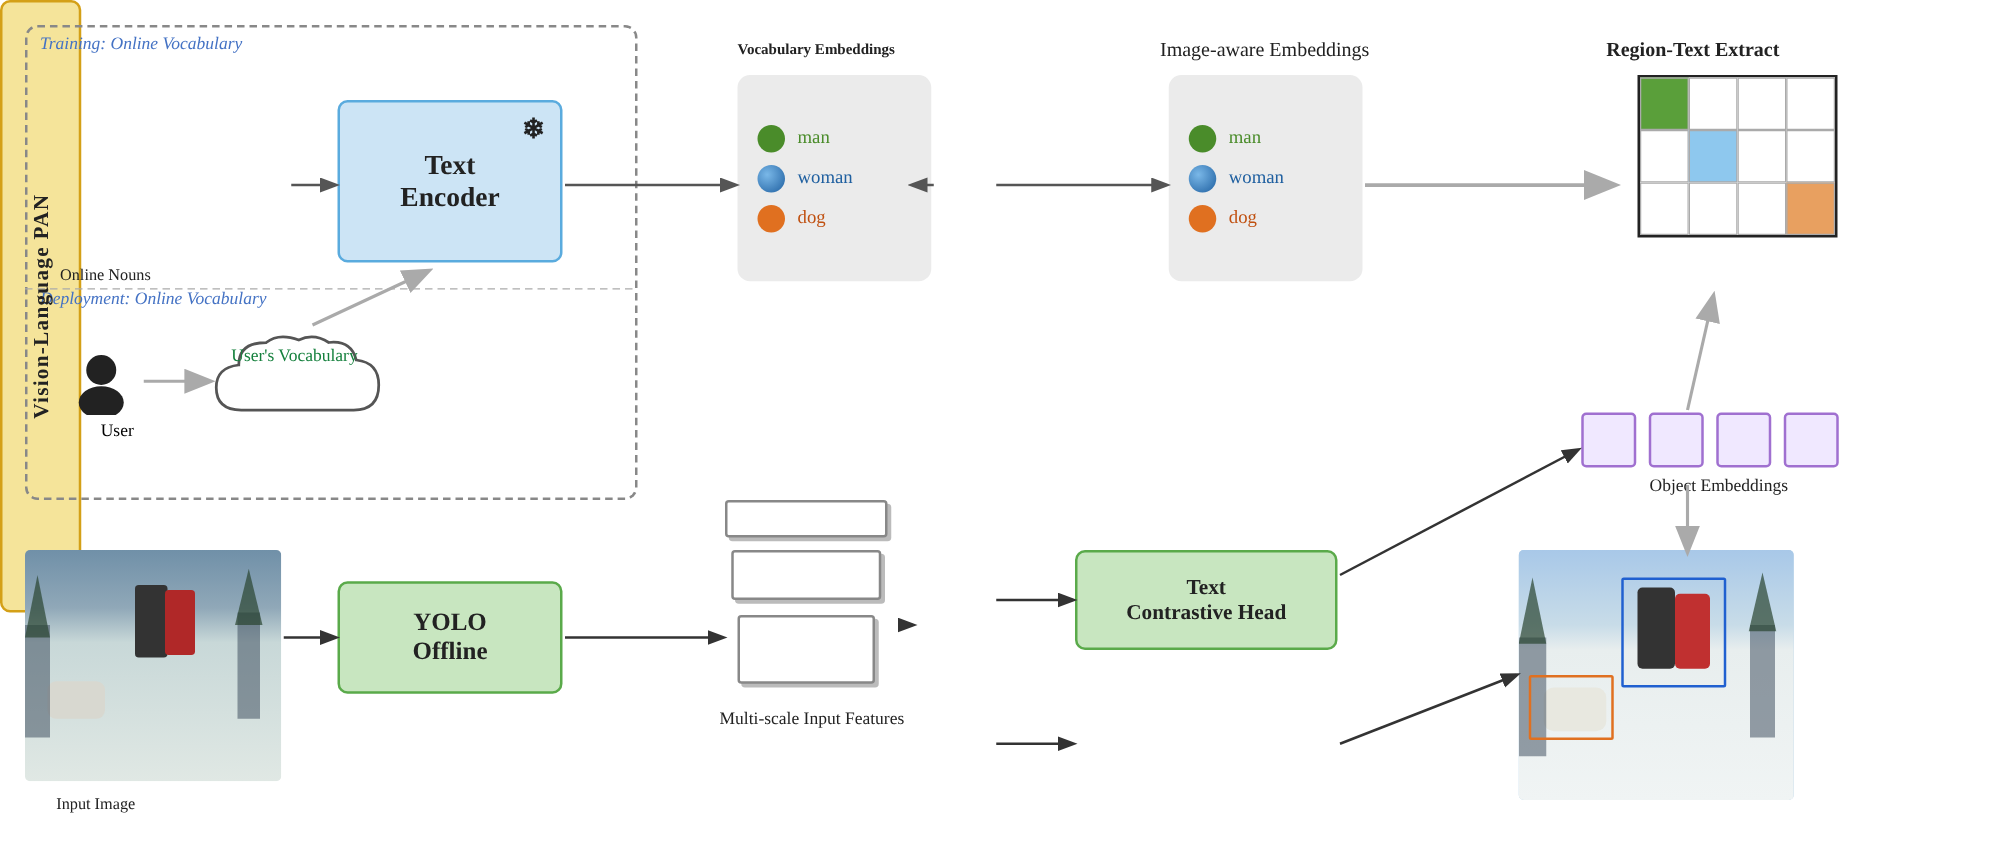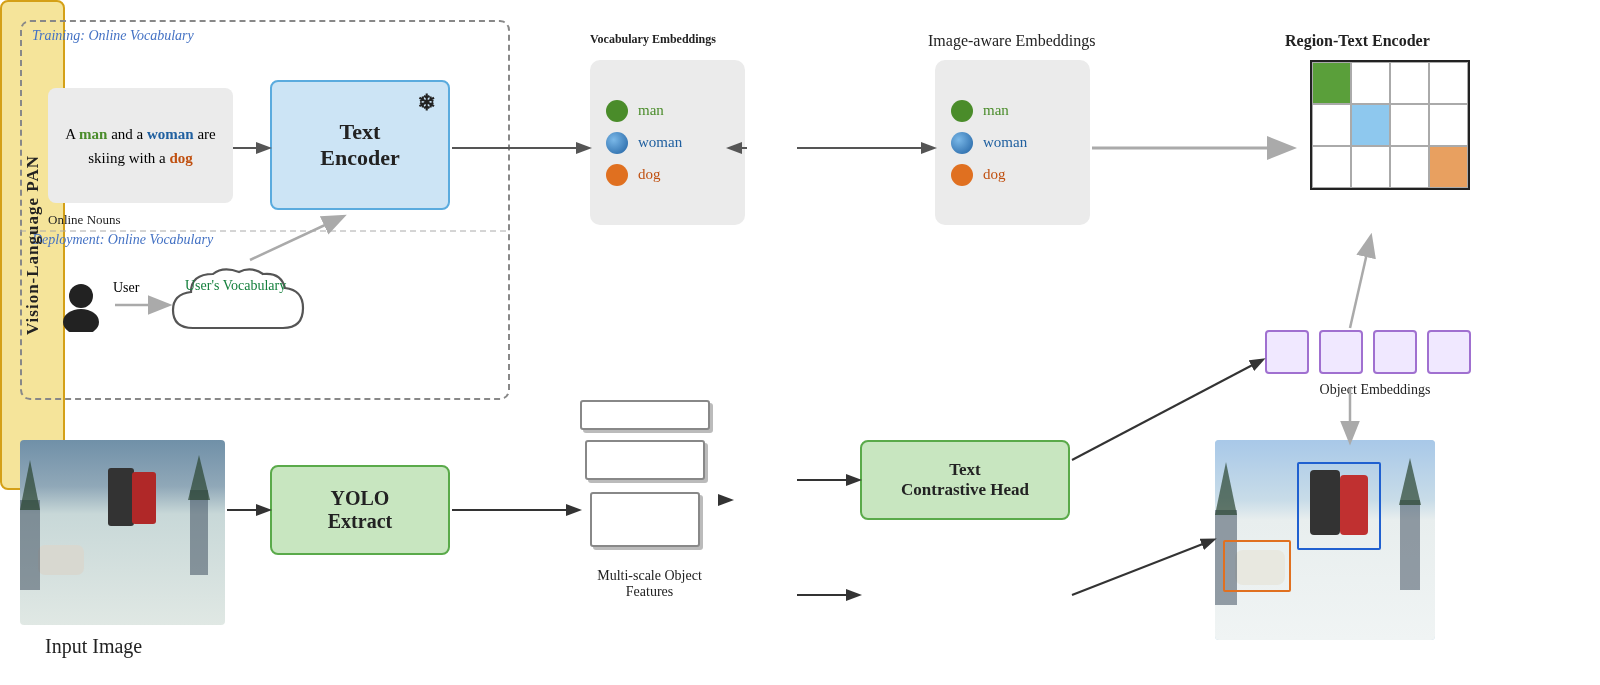--- a/index.html
+++ b/index.html
@@ -132,22 +132,22 @@
       text-align: center;
       font-size: 16px;
       line-height: 1.5;
       padding: 8px;
     }
     
     .user-area {
       position: absolute;
       left: 55px; top: 280px;
       display: flex;
-      flex-direction: row;
-      align-items: flex-start;
+      flex-direction: column;
+      align-items: flex-end;
       gap: 6px;
     }
     
     .dot {
       width: 22px; height: 22px;
       border-radius: 50%;
       display: inline-block;
       flex-shrink: 0;
     }
     .dot-green { background: #4a8c2a; }
@@ -328,23 +328,20 @@
 
   <div class="outer-dashed"></div>
 
   <div class="section-label" style="left:32px;top:28px;">Training: Online Vocabulary</div>
   <div class="section-label" style="left:32px;top:232px;">Deployment: Online Vocabulary</div>
 
   <svg style="position:absolute;left:20px;top:230px;pointer-events:none;" width="490" height="2">
     <line x1="0" y1="1" x2="490" y2="1" stroke="#aaa" stroke-width="1" stroke-dasharray="6,4"></line>
   </svg>
 
-  <div class="sentence-box">
-    <span style="font-size:15px;line-height:1.6;">A <span style="color:#4a8c2a;font-weight:bold;">man</span> and a <span style="color:#2060a0;font-weight:bold;">woman</span> are skiing with a <span style="color:#c05010;font-weight:bold;">dog</span></span>
-  </div>
   <div class="label" style="left:48px;top:212px;font-size:13px;">Online Nouns</div>
 
   <div class="box text-encoder-box">
     <span class="snowflake">❄</span>
     <span style="white-space:pre-line;font-size:22px;font-weight:bold;">Text
 Encoder</span>
   </div>
 
   <div class="user-area">
     <svg width="52" height="52" viewBox="0 0 52 52">
@@ -389,21 +386,21 @@
     <div class="vocab-row">
       <span class="dot dot-orange"></span>
       <span class="vocab-label vocab-label-orange">dog</span>
     </div>
   </div>
 
   <div class="vlpan-box">
     <span class="vlpan-text">Vision-Language PAN</span>
   </div>
 
-  <div class="label" style="left:1285px;top:32px;font-size:16px;font-weight:bold;">Region-Text Encoder</div>
+  <div class="label" style="left:1285px;top:32px;font-size:16px;font-weight:bold;">Region-Text Extract</div>
   <div class="grid-area">
     <div class="match-grid">
       <div class="gc gc-green"></div>
       <div class="gc gc-white"></div>
       <div class="gc gc-white"></div>
       <div class="gc gc-white"></div>
       <div class="gc gc-white"></div>
       <div class="gc gc-blue"></div>
       <div class="gc gc-white"></div>
       <div class="gc gc-white"></div>
@@ -419,21 +416,21 @@
       <div class="embed-sq"></div>
       <div class="embed-sq"></div>
       <div class="embed-sq"></div>
       <div class="embed-sq"></div>
     </div>
     <div class="label" style="position:relative;left:0;top:8px;font-size:14px;text-align:center;width:220px;">Object Embeddings</div>
   </div>
 
   <div class="box yolo-box">
     <span style="white-space:pre-line;">YOLO
-Extract</span>
+Offline</span>
   </div>
 
   <div class="box text-contrastive-box">
     <span style="white-space:pre-line;">Text
 Contrastive Head</span>
   </div>
 
 
   <div class="input-image">
     <div class="ski-scene-in">
@@ -442,29 +439,29 @@
       <div class="sd"></div>
 
       <svg style="position:absolute;left:0;top:0;" width="205" height="185">
         <rect x="0" y="60" width="20" height="90" fill="#334455" opacity="0.5"></rect>
         <polygon points="10,20 0,70 20,70" fill="#2a4430" opacity="0.7"></polygon>
         <rect x="170" y="50" width="18" height="85" fill="#334455" opacity="0.5"></rect>
         <polygon points="179,15 168,60 190,60" fill="#2a4430" opacity="0.7"></polygon>
       </svg>
     </div>
   </div>
-  <div class="label" style="left:45px;top:635px;font-size:20px;">Input Image</div>
+  <div class="label" style="left:45px;top:635px;font-size:13px;">Input Image</div>
 
   <div class="feature-maps">
     <div class="fmap" style="width:130px;height:30px;top:0;left:0;"></div>
     <div class="fmap" style="width:120px;height:40px;top:40px;left:5px;"></div>
     <div class="fmap" style="width:110px;height:55px;top:92px;left:10px;"></div>
   </div>
   <div class="label" style="left:572px;top:568px;font-size:14px;width:155px;text-align:center;">Multi-scale
-Object Features</div>
+Input Features</div>
 
   <div class="output-image">
     <div class="ski-scene">
       <div class="ski-person1"></div>
       <div class="ski-person2"></div>
       <div class="ski-dog"></div>
       <svg style="position:absolute;left:0;top:0;width:100%;height:100%;">
         <rect x="0" y="70" width="22" height="95" fill="#334455" opacity="0.5"></rect>
         <polygon points="11,22 0,75 22,75" fill="#2a4430" opacity="0.7"></polygon>
         <rect x="185" y="60" width="20" height="90" fill="#334455" opacity="0.5"></rect>

